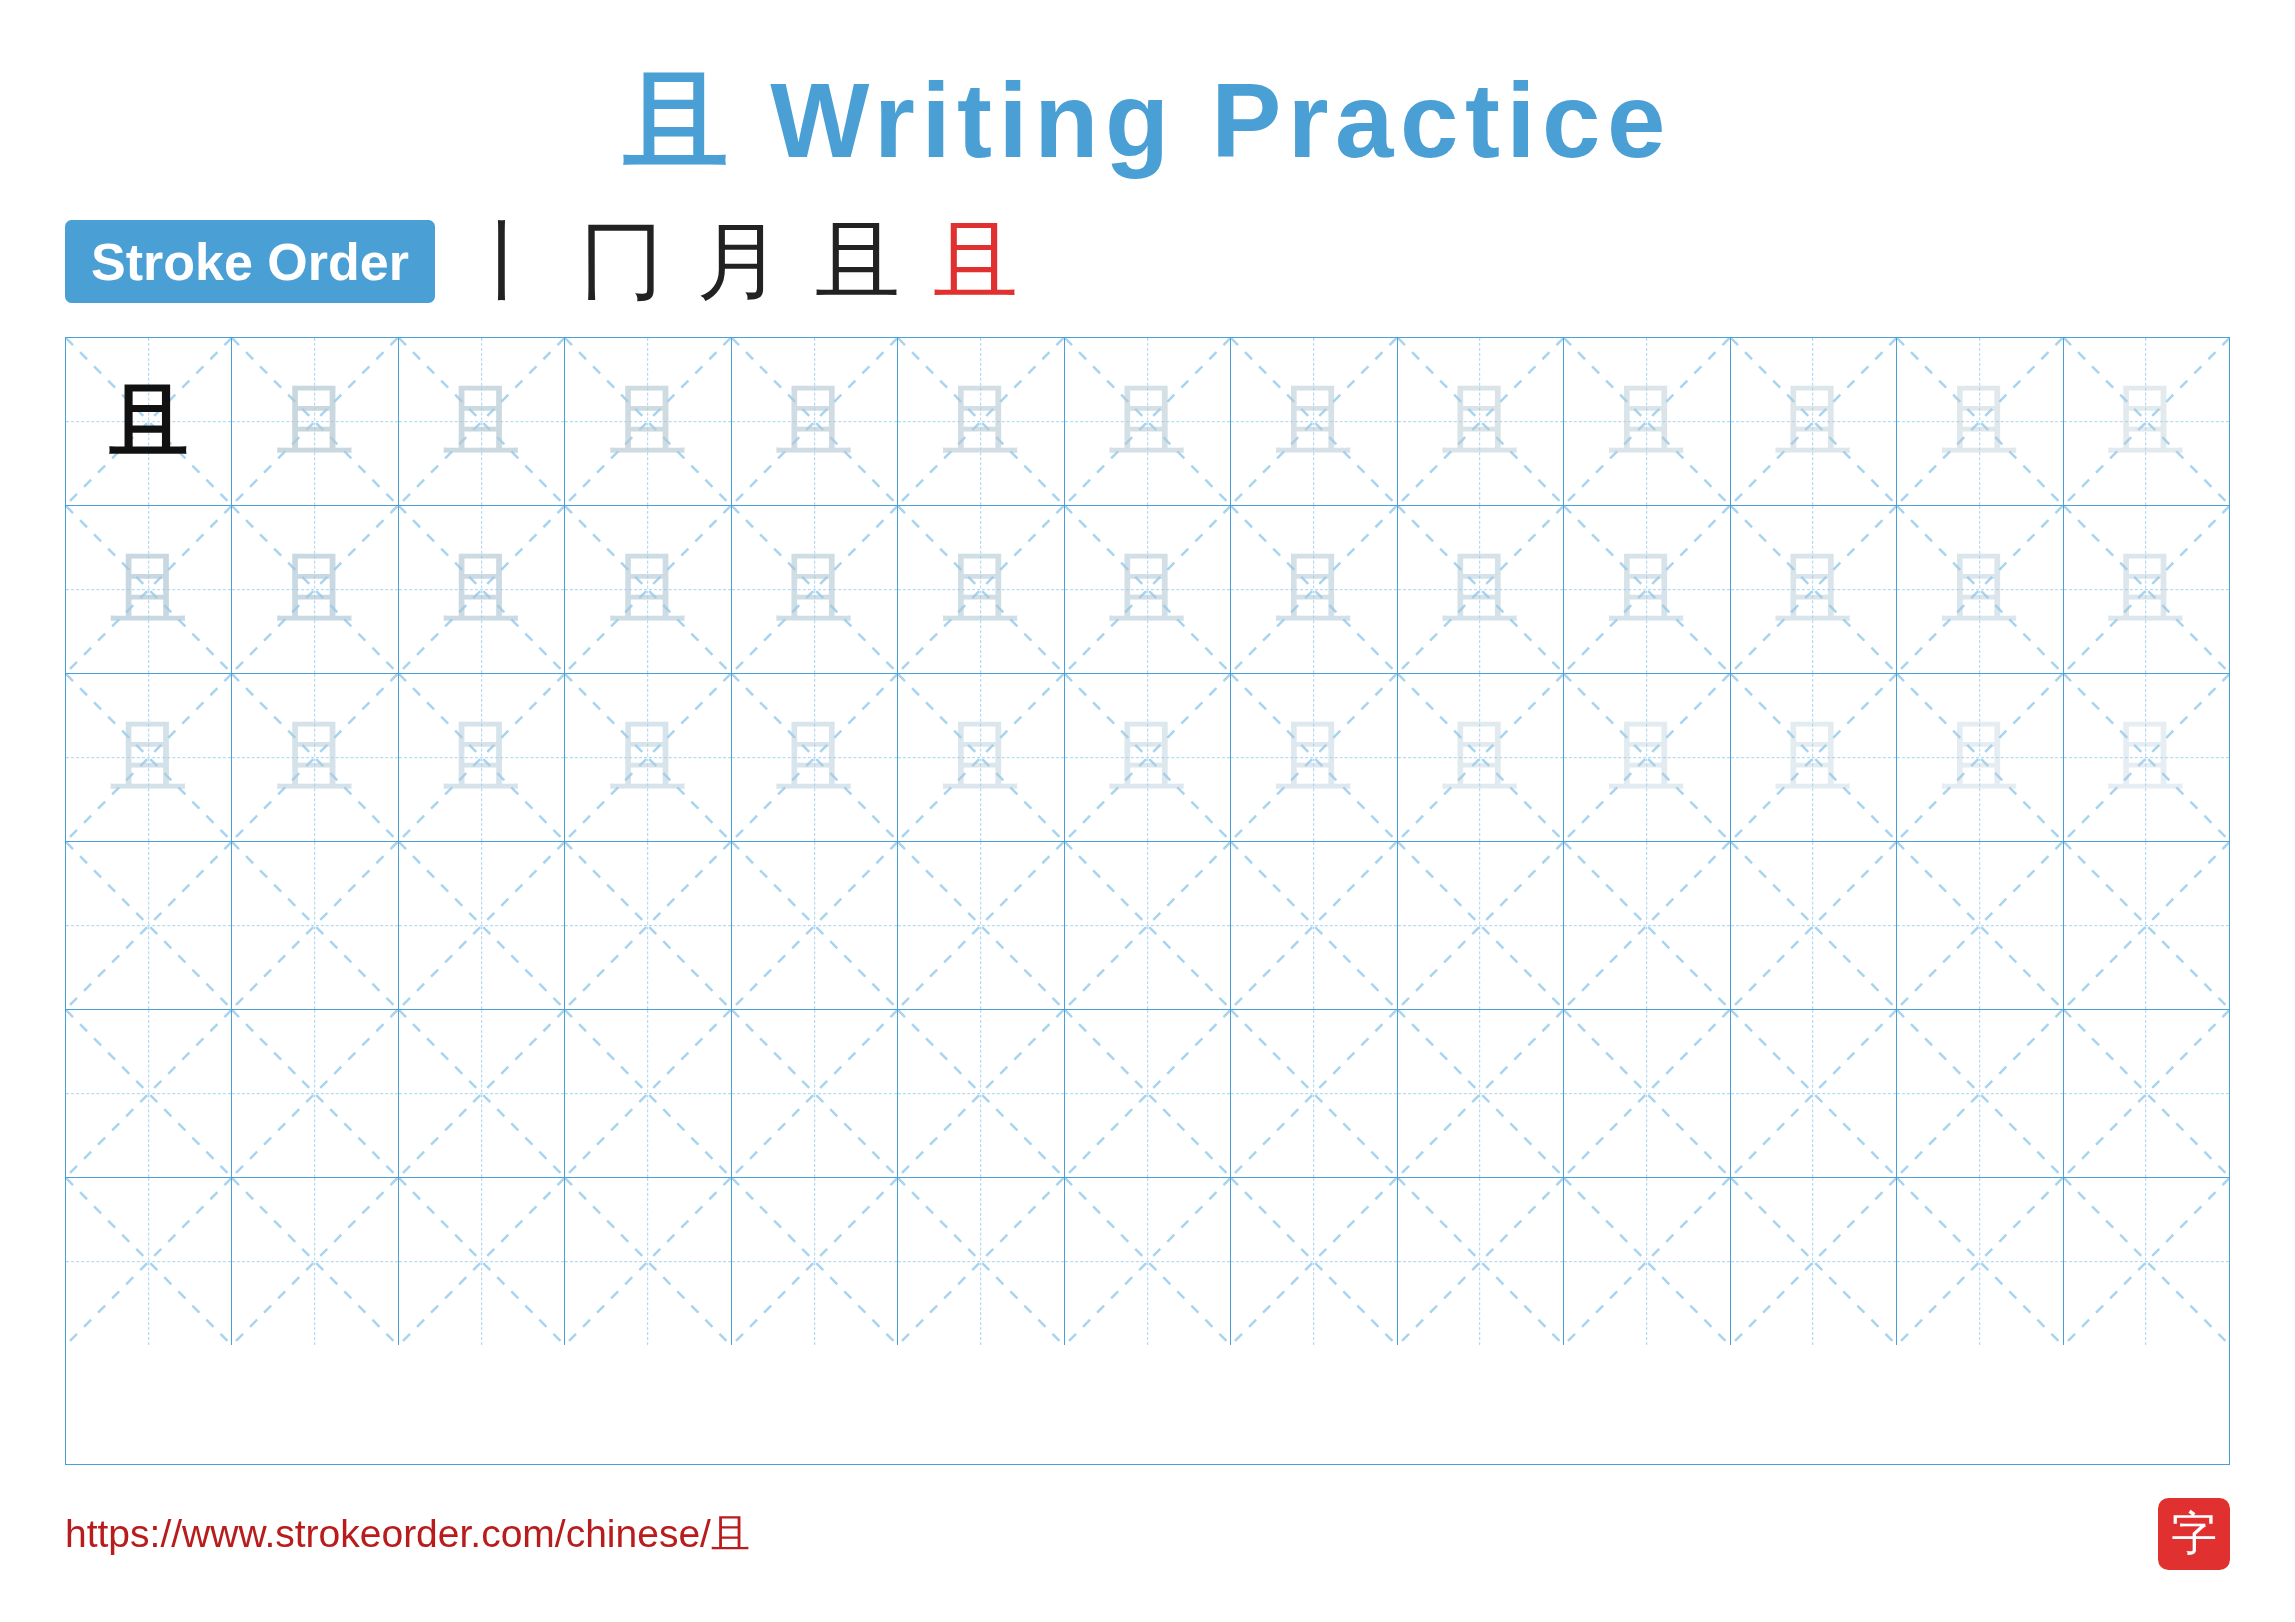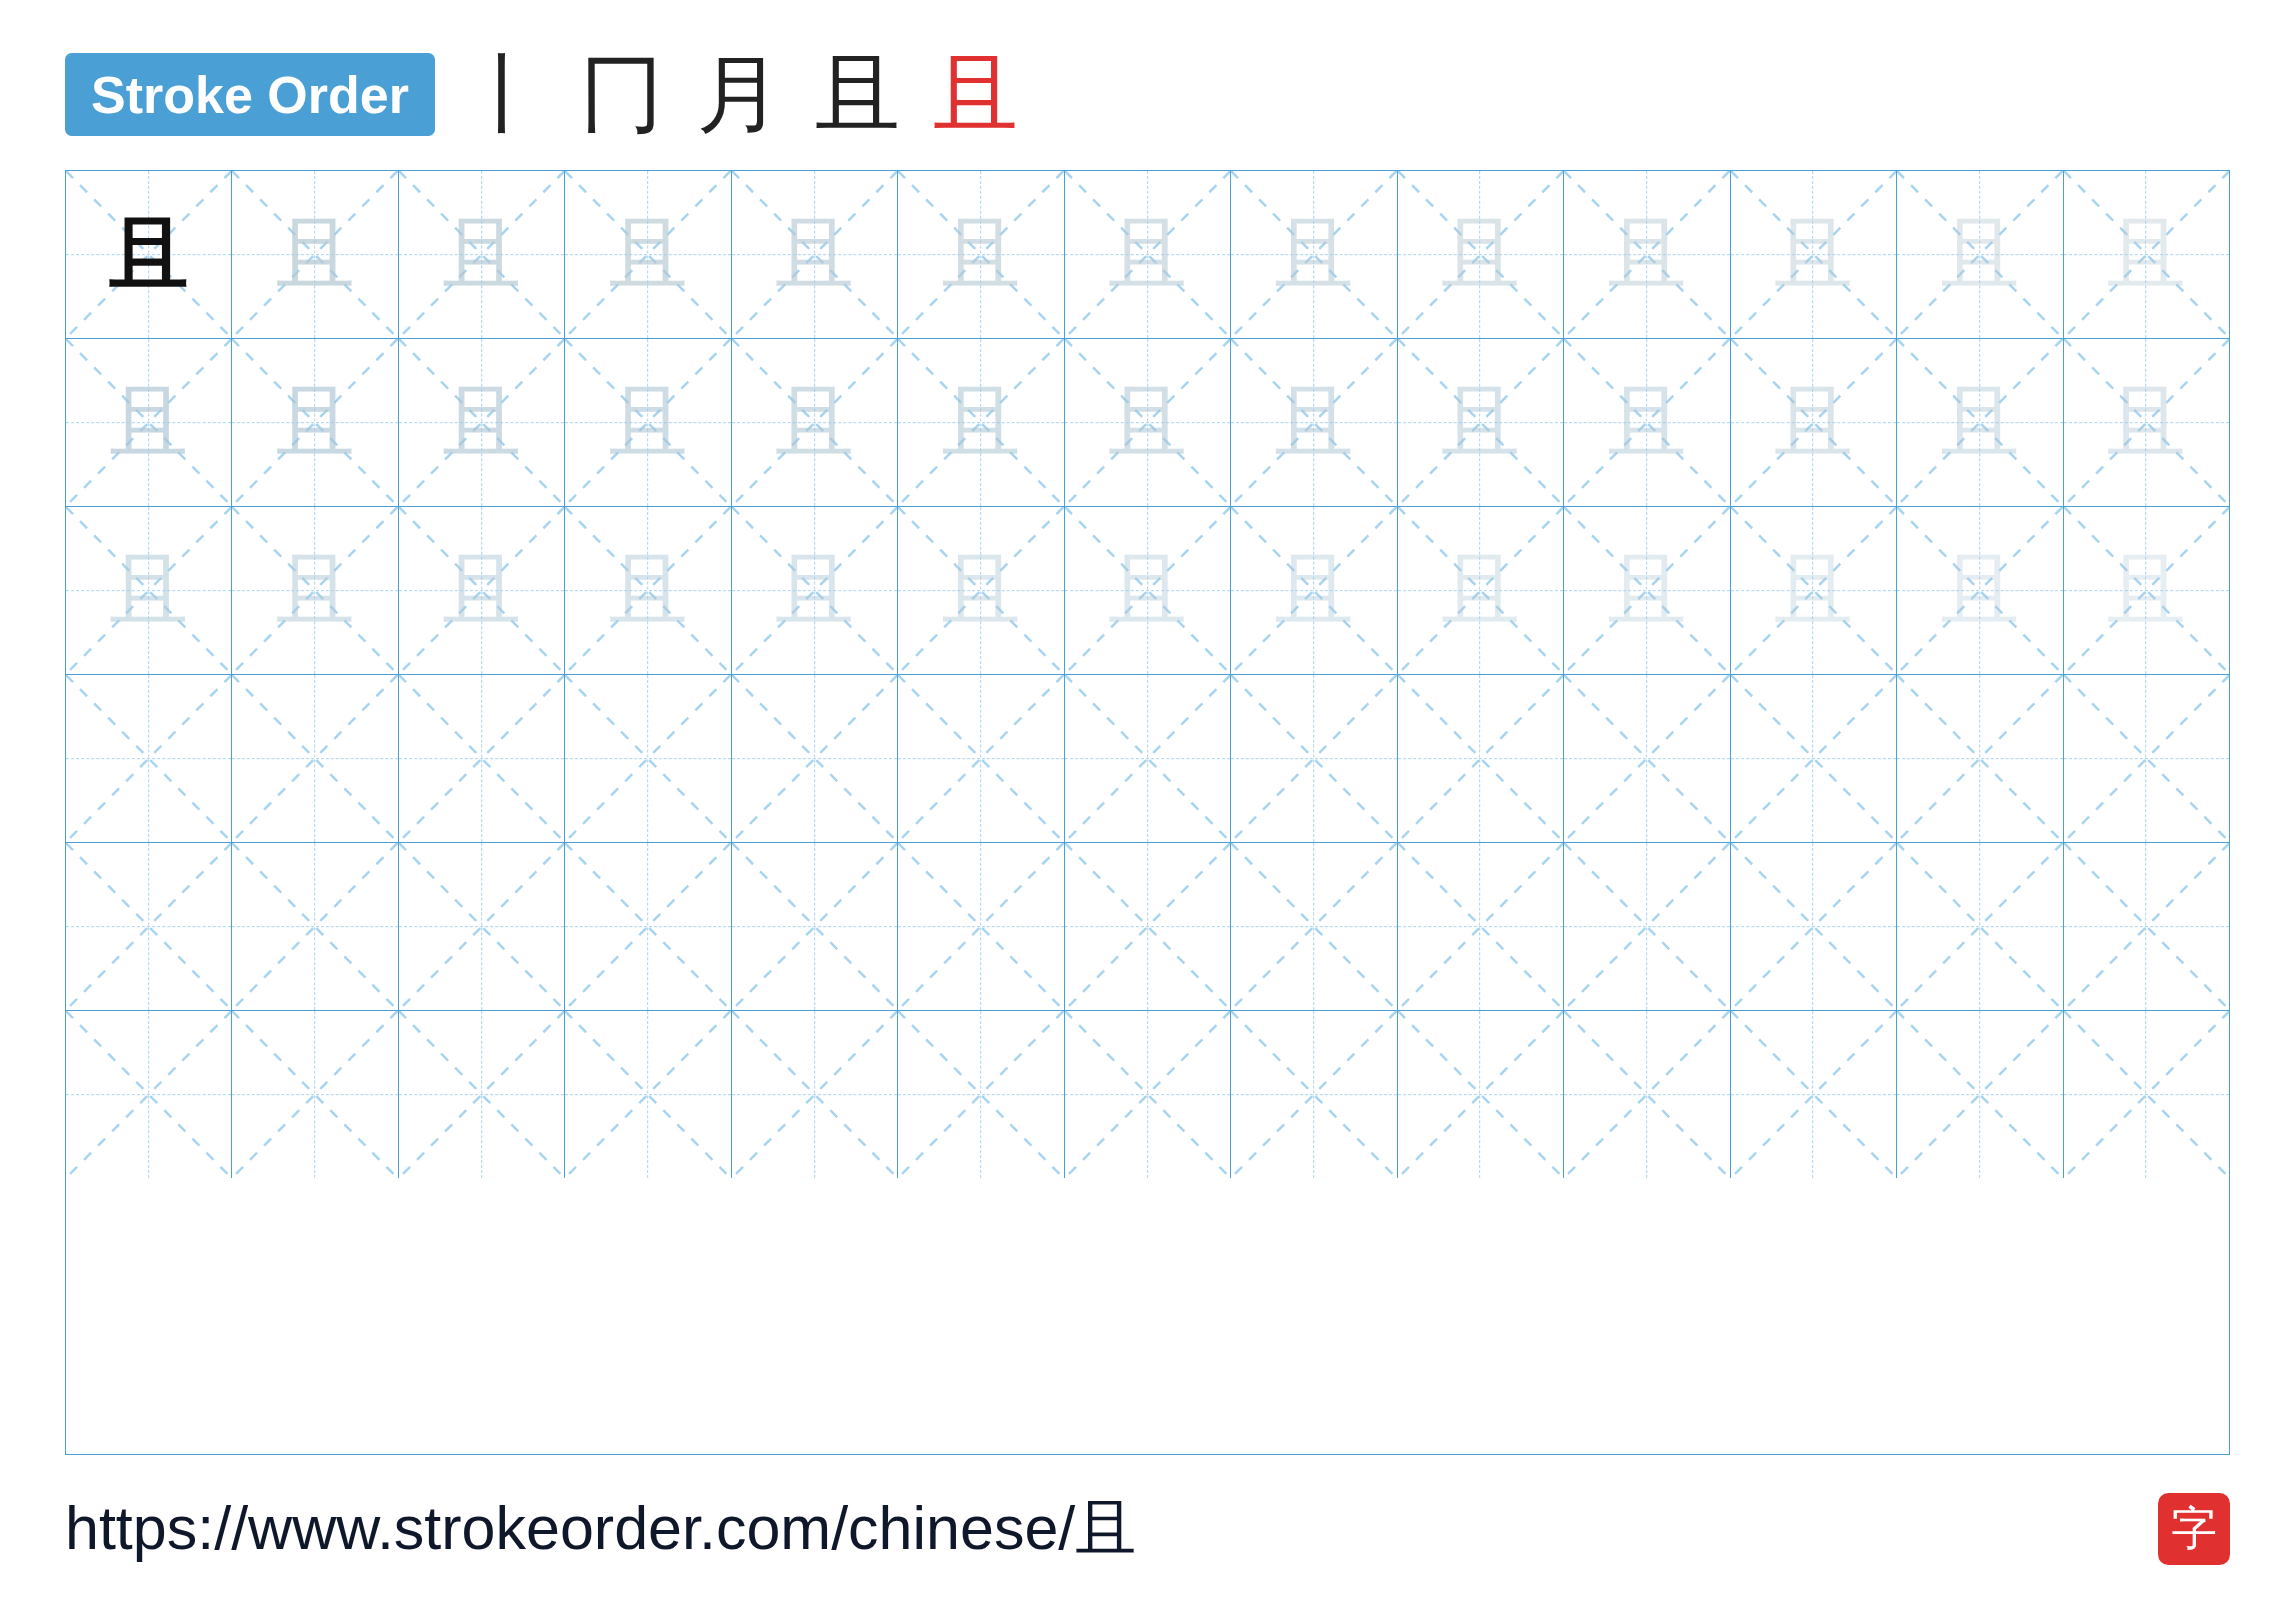--- a/index.html
+++ b/index.html
@@ -129,22 +129,22 @@
 
     
     .footer {
       display: flex;
       justify-content: space-between;
       align-items: center;
       margin-top: 33px;
     }
 
     .footer-url {
-      font-size: 61px;
-      color: #0f172a;
+      font-size: 39px;
+      color: #b91c1c;
     }
 
     .footer-logo {
       display: flex;
       align-items: center;
       gap: 13px;
     }
 
     .footer-logo-icon {
       width: 72px;
@@ -176,20 +176,26 @@
       stroke: #a8d4f0;
       stroke-width: 1.5;
       stroke-dasharray: 6,6;
     }
   </style>
 </head>
 <body>
 
 <div class="page">
 
+  <div class="title-area">
+    <h1>
+      <span>且</span>
+      <span> Writing Practice</span>
+    </h1>
+  </div>
 
   <div class="stroke-order-area">
     <div class="stroke-order-badge">Stroke Order</div>
     <div class="stroke-sequence">
       <span class="stroke-char">丨</span>
       <span class="stroke-char">冂</span>
       <span class="stroke-char">月</span>
       <span class="stroke-char">且</span>
       <span class="stroke-char red">且</span>
     </div>

